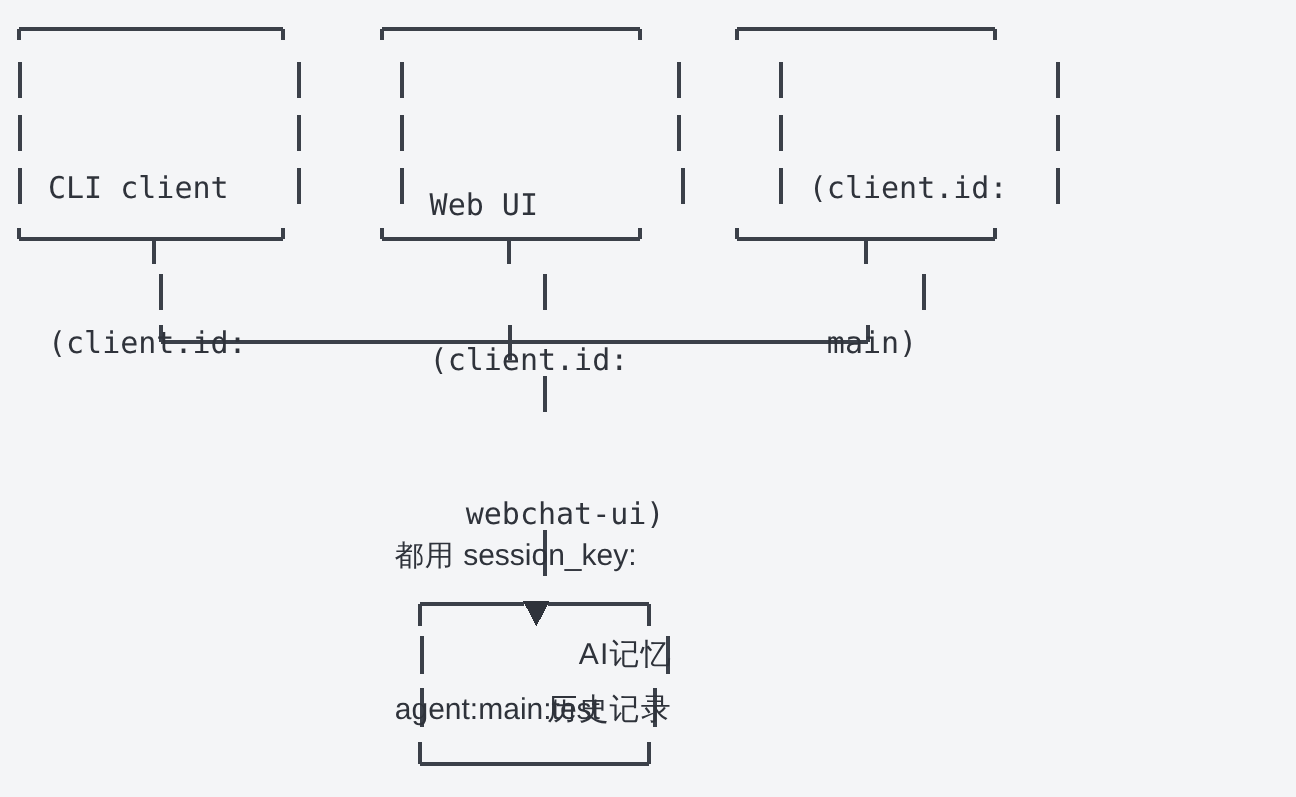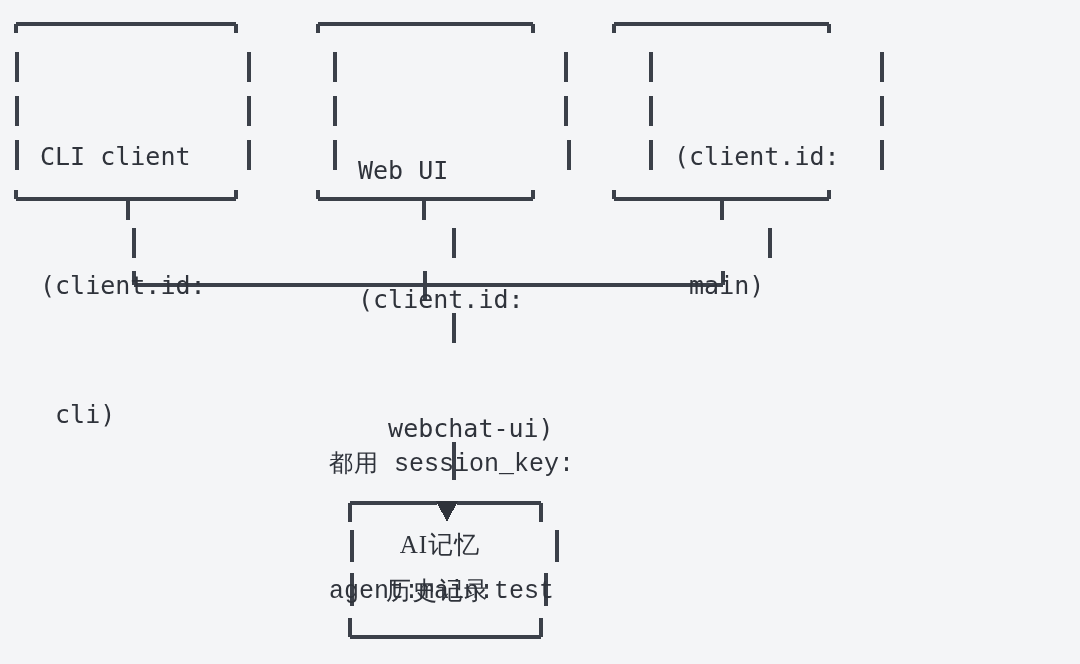--- a/index.html
+++ b/index.html
@@ -35,26 +35,27 @@
     white-space: pre;
     -webkit-font-smoothing: antialiased;
   }
   .ascii-art .row {
     display: block;
     height: 43px;
     white-space: pre;
   }
   
   .cjk {
-    font-family: Liberation Serif, serif;
+    font-family: Liberation Sans, sans-serif;
     font-size: 24px;
     letter-spacing: 1px;
+    text-align: right;
   }
   .mono {
-    font-family: Liberation Mono, monospace;
+    font-family: Liberation Sans, sans-serif;
   }
   
   .label-block {
     position: absolute;
     left: 329px;
     top: 355px;
     color: #2f333b;
     font-size: 25px;
     line-height: 43px;
     white-space: pre;
@@ -152,38 +153,37 @@
         <path d="M541,618 L541,637"></path>
       </g>
     </g>
 
     <polygon points="436,501 458,501 447,522" fill="#2f333b" stroke="none"></polygon>
   </svg>
 
   <div class="ascii-art" style="left:40px; top:49px;">
     <span class="row">CLI client</span>
     <span class="row">(client.id:</span>
-    <span class="row"> cli)</span>
   </div>
 
   <div class="ascii-art" style="left:358px; top:63px;">
     <span class="row">Web UI</span>
     <span class="row">(client.id:</span>
     <span class="row">  webchat-ui)</span>
   </div>
 
   <div class="ascii-art" style="left:674px; top:49px;">
     <span class="row">(client.id:</span>
     <span class="row"> main)</span>
   </div>
 
   <div class="label-block">
     <span class="lbl-row"><span class="cjk">都用</span><span class="mono"> session_key:</span></span>
     <span class="lbl-row mono">agent:main:test</span>
   </div>
 
-  <div style="position:absolute; left:336px; top:522px; width:208px;
+  <div style="position:absolute; left:352px; top:522px; width:208px;
               text-align:center; color:#2f333b;">
     <div class="cjk" style="font-size:25px; line-height:46px;">AI记忆</div>
     <div class="cjk" style="font-size:25px; line-height:46px; margin-left:-4px;">历史记录</div>
   </div>
 
 </div>
 
 </body></html>

